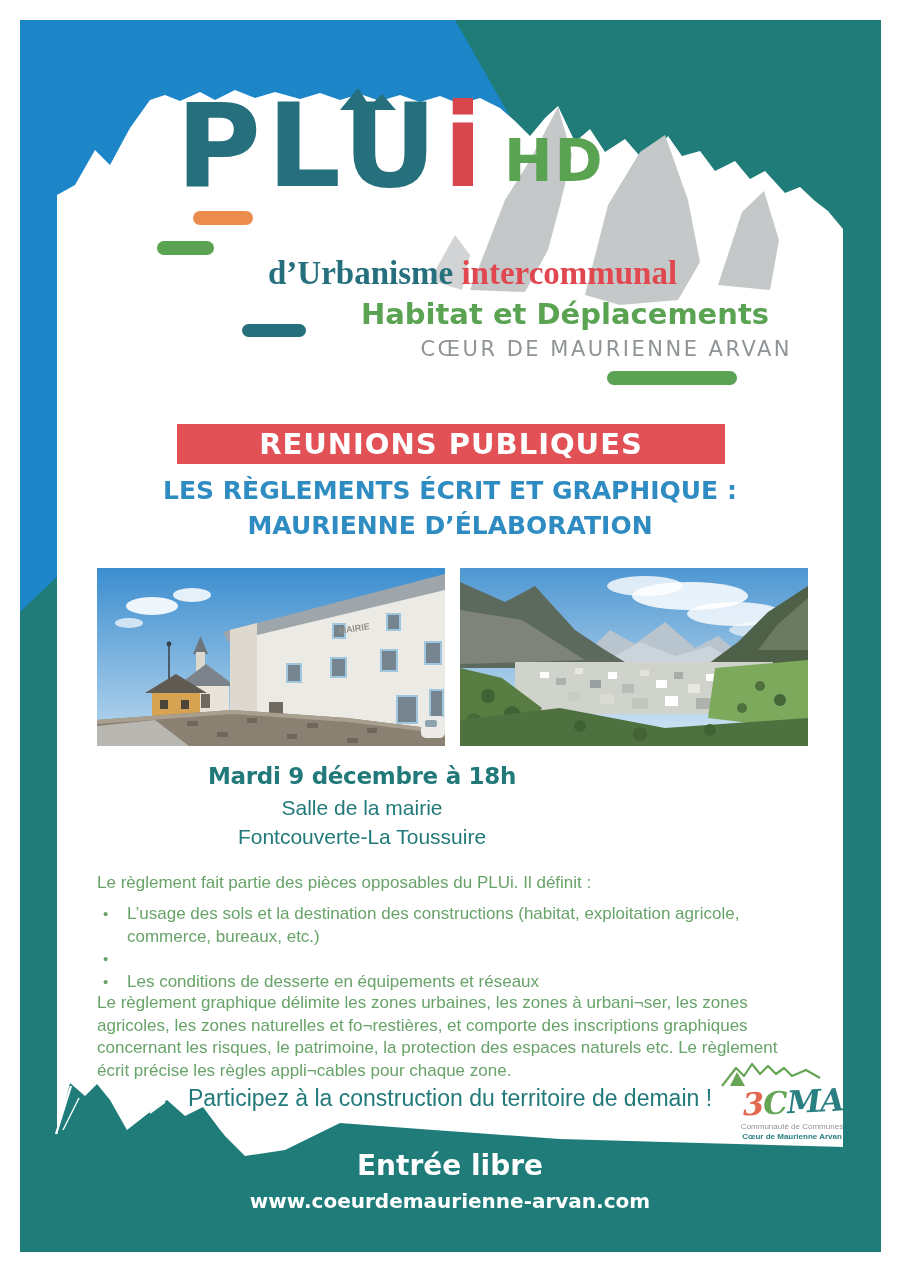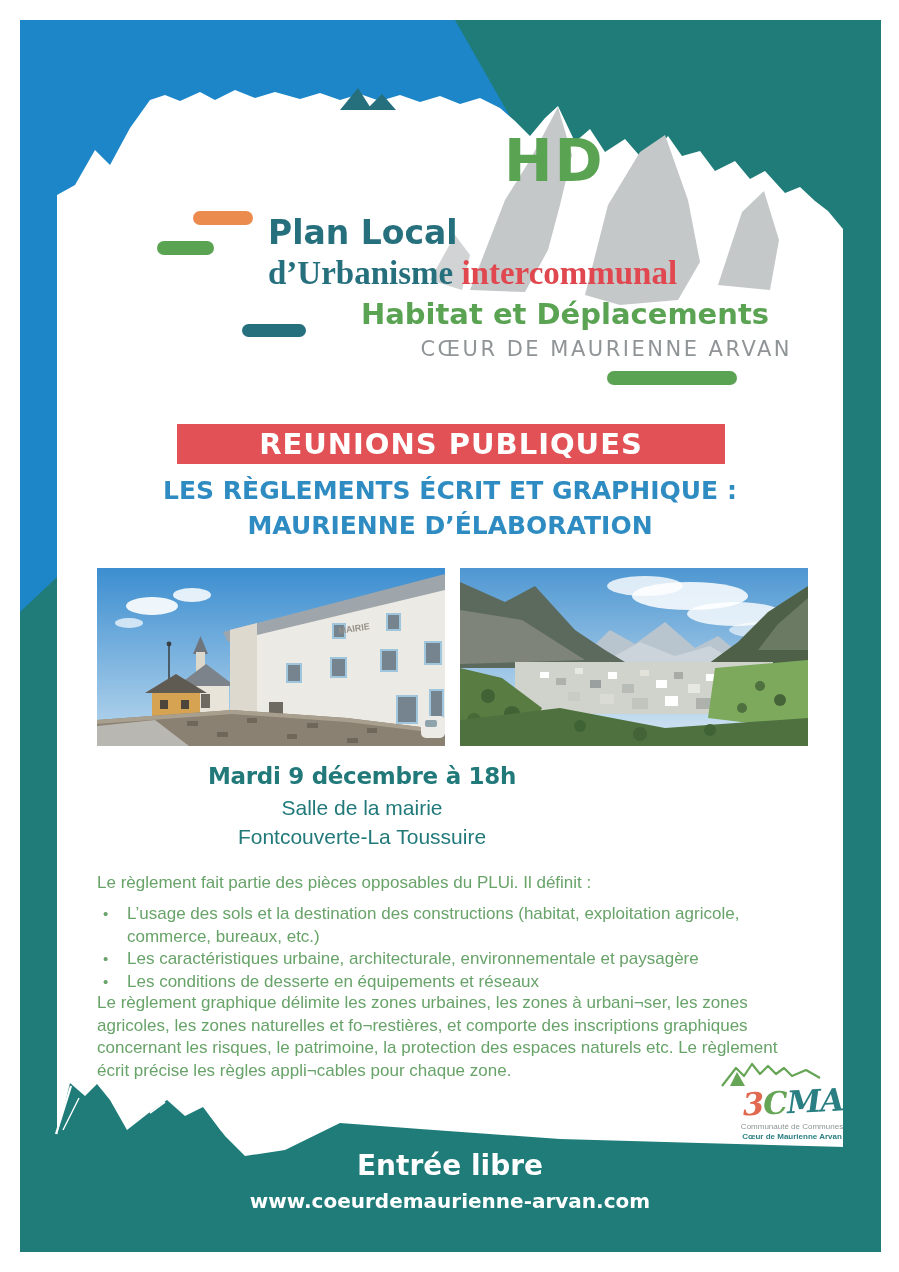--- a/index.html
+++ b/index.html
@@ -106,28 +106,28 @@
               881,1252 57,1252"></polygon>
     <g stroke="#ffffff" fill="none">
       <path d="M56,1134 L71,1086" stroke-width="2.2"></path>
       <path d="M63,1130 L79,1098" stroke-width="1.4"></path>
       <path d="M118,1094 L128,1103 L122,1105 L133,1116" stroke-width="2"></path>
       <path d="M150,1113 L165,1102" stroke-width="1.6"></path>
       <path d="M208,1112 L222,1131" stroke-width="1.4"></path>
     </g>
   </svg>
 
+  <div class="plui"><span>PLU</span><span class="dot-i">i</span></div>
   <div class="hd">HD</div>
 
   <div class="bar" style="left:193px;top:211px;width:60px;height:14px;background:#ec8b4e;"></div>
   <div class="bar" style="left:157px;top:241px;width:57px;height:14px;background:#5aa352;"></div>
   <div class="bar" style="left:242px;top:324px;width:64px;height:13px;background:#266f7d;"></div>
   <div class="bar" style="left:607px;top:371px;width:130px;height:14px;background:#5aa352;"></div>
 
-  <div class="sub1">Plan Local</div>
   <div class="sub2"><span>d’Urbanisme </span><span class="red">intercommunal</span></div>
   <div class="sub3">Habitat et Déplacements</div>
   <div class="sub4">CŒUR DE MAURIENNE ARVAN</div>
 
   <div class="banner">
     <span>REUNIONS PUBLIQUES</span>
   </div>
 
   <div class="heading h1">LES RÈGLEMENTS ÉCRIT ET GRAPHIQUE :</div>
   <div class="heading h2">MAURIENNE D’ÉLABORATION</div>
@@ -263,30 +263,30 @@
 
   <div class="bodytext abs intro">Le règlement fait partie des pièces opposables du PLUi. Il définit :</div>
 
   <div class="bodytext abs bullets">
     <div class="bullet-row">
       <span class="bullet-dot">•</span>
       <span>L’usage des sols et la destination des constructions (habitat, exploitation agricole, commerce, bureaux, etc.)</span>
     </div>
     <div class="bullet-row">
       <span class="bullet-dot">•</span>
-      <span>Les caractéristiques urbaine, architecturale, environnementale et paysagère</span>
     </div>
     <div class="bullet-row">
       <span class="bullet-dot">•</span>
       <span>Les conditions de desserte en équipements et réseaux</span>
     </div>
   </div>
 
   <div class="bodytext abs para2">Le règlement graphique délimite les zones urbaines, les zones à urbani¬ser, les zones agricoles, les zones naturelles et fo¬restières, et comporte des inscriptions graphiques concernant les risques, le patrimoine, la protection des espaces naturels etc. Le règlement écrit précise les règles appli¬cables pour chaque zone.</div>
 
+  <div class="cta">Participez à la construction du territoire de demain !</div>
 
   <svg class="org" width="152" height="30" viewBox="0 0 152 30" style="top:1060px;">
     <polyline points="6,26 20,8 28,16 36,4 44,14 52,6 60,14 68,8 76,16 90,10 104,18" fill="none" stroke="#66a556" stroke-width="2.2" stroke-linejoin="round"></polyline>
     <polygon points="14,26 21,12 29,26" fill="#66a556"></polygon>
   </svg>
   <div class="org-name"><span class="o1">3</span><span class="o2">C</span><span class="o3">MA</span></div>
   <div class="org-l1">Communauté de Communes</div>
   <div class="org-l2">Cœur de Maurienne Arvan</div>
 
   <div class="entry">Entrée libre</div>

